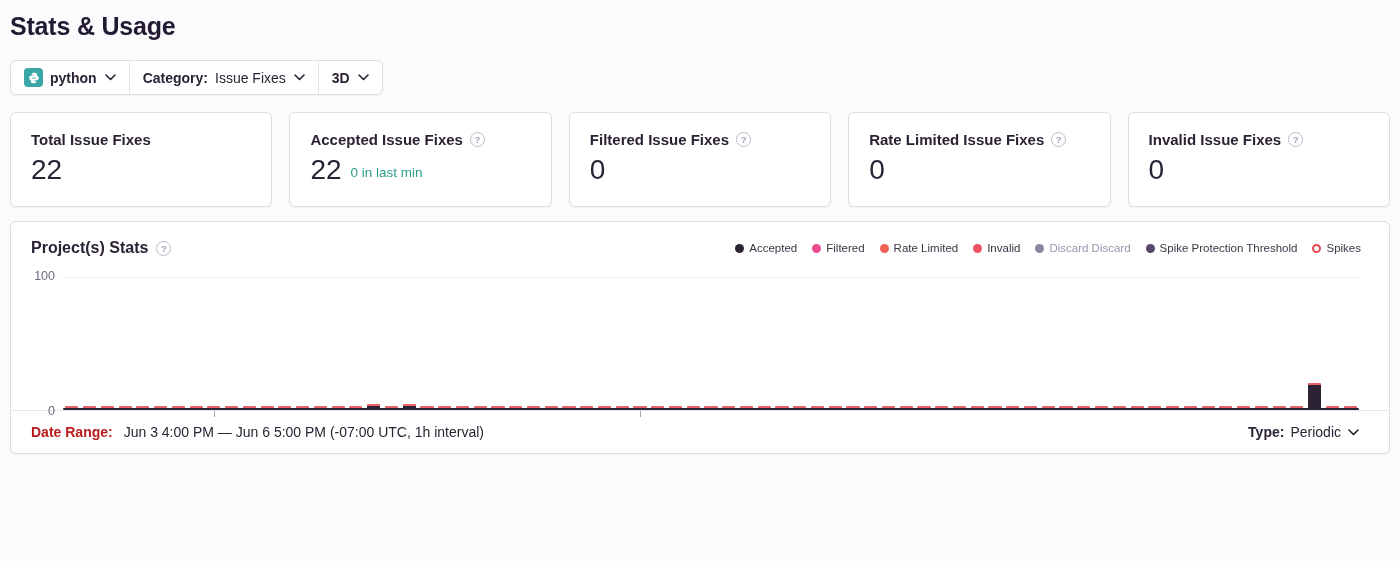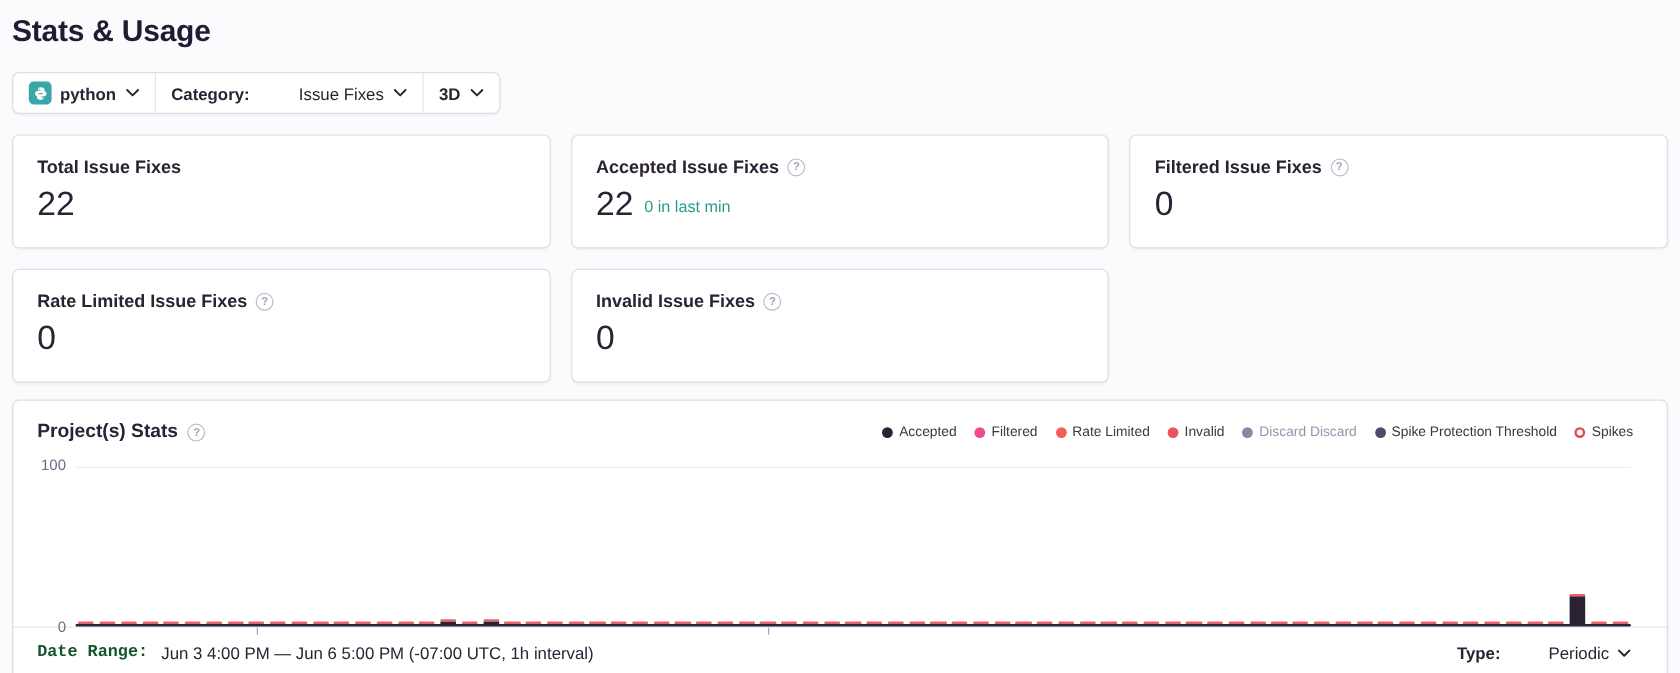--- a/index.html
+++ b/index.html
@@ -17,29 +17,29 @@
 
   
   .filter-bar {
     margin-top:19px; display:inline-flex; align-items:stretch;
     background:#fff; border:1px solid #e0dce5; border-radius:6px; height:35px;
     box-shadow:0 1px 2px rgba(43,34,51,0.04);
   }
   .fseg { display:flex; align-items:center; gap:7px; padding:0 13px; font-size:14px; cursor:pointer; }
   .fseg + .fseg { border-left:1px solid #e7e4ec; }
   .fbold { font-weight:700; color:#2b2233; }
-  .freg { color:#2b2233; font-weight:400;margin-left:34px; }
+  .freg { color:#2b2233; font-weight:400; }
   .chev { color:#2b2233; display:flex; align-items:center; margin-left:1px; }
   .pyicon {
     width:19px; height:19px; border-radius:4px; background:#3ba6a6;
     display:flex; align-items:center; justify-content:center;
   }
 
   
-  .cards { margin-top:17px; display:grid; grid-template-columns:repeat(3,1fr); gap:17px; }
+  .cards { margin-top:17px; display:grid; grid-template-columns:repeat(5,1fr); gap:17px; }
   .card {
     background:#fff; border:1px solid #e0dce5; border-radius:6px;
     height:95px; padding:18px 20px; box-shadow:0 1px 2px rgba(43,34,51,0.04);
   }
   .card-label { display:flex; align-items:center; gap:7px; font-size:15px; font-weight:700; color:#2b2233; }
   .card-value-row { display:flex; align-items:flex-end; gap:9px; margin-top:7px; }
   .card-value { font-size:28px; font-weight:500; line-height:1.05; color:#2b2233; }
   .card-sub { font-size:13.5px; color:#2c9c8c; padding-bottom:4px; }
   .help {
     width:15px; height:15px; border-radius:50%; border:1px solid #c0b9cc;
@@ -76,21 +76,21 @@
   .tick { position:absolute; bottom:-7px; width:1px; height:6px; background:#a9a2b6; }
   .xaxis { position:relative; height:32px; margin:0 30px 4px 52px; }
   .xlab { position:absolute; top:9px; transform:translateX(-50%); font-size:12.5px; color:#6f6882; }
 
   
   .panel-footer {
     border-top:1px solid #e8e5ed; display:flex; justify-content:space-between; align-items:center;
     padding:13px 30px 13px 20px; font-size:14px;
   }
   .foot-left { display:flex; align-items:center; gap:11px; }
-  .date-range-label { color:#14532d; font-weight:700;font-family:Liberation Mono, monospace; }
+  .date-range-label { color:#b91c1c; font-weight:700; }
   .date-range-value { color:#2b2233; }
   .foot-right { display:flex; align-items:center; gap:40px; }
   .foot-group { display:flex; align-items:center; gap:10px; }
   .foot-bold { font-weight:700; color:#2b2233; }
   .toggle {
     position:relative; width:34px; height:18px; border-radius:9px;
     background:#f6f4f8; border:1px solid #ddd8e3; display:inline-block; cursor:pointer;
   }
   .knob {
     position:absolute; left:1px; top:1px; width:14px; height:14px; border-radius:50%;

